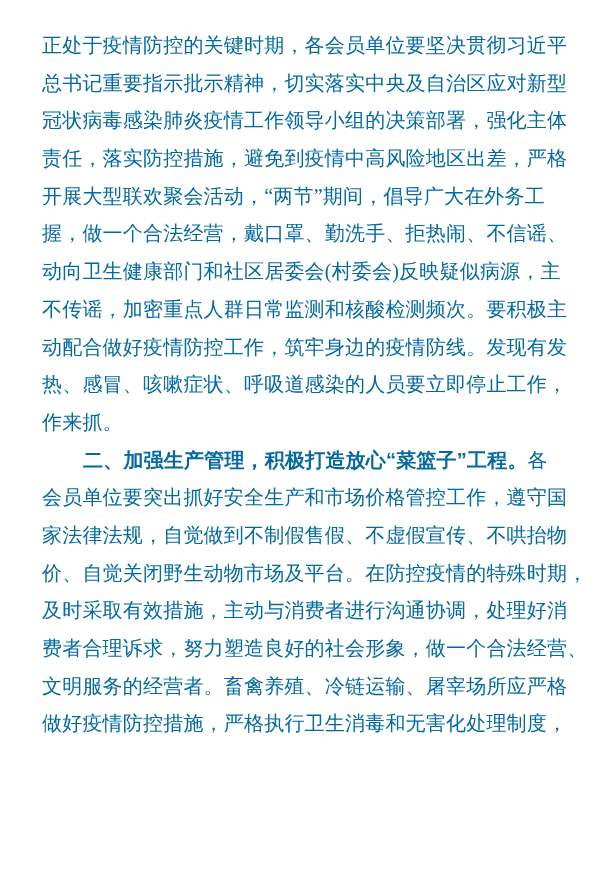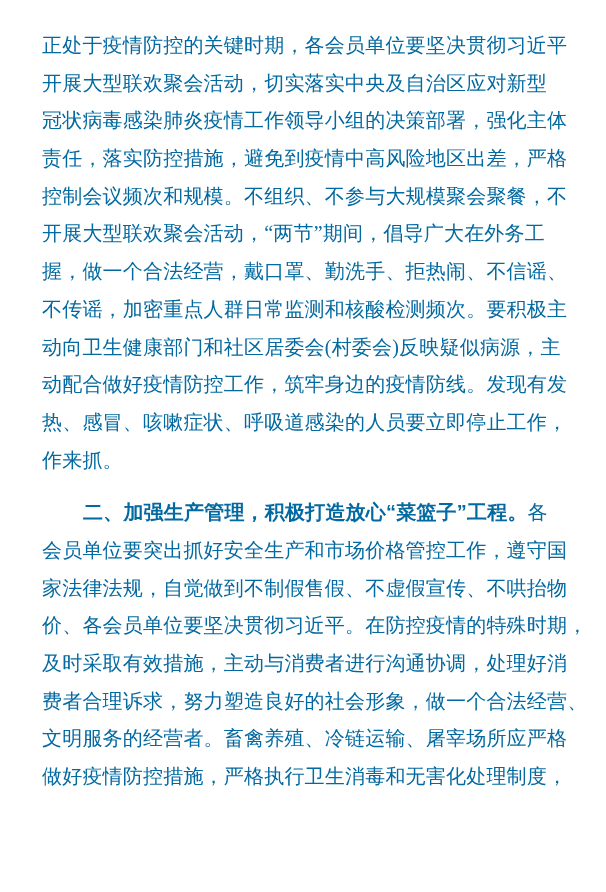--- a/index.html
+++ b/index.html
@@ -27,58 +27,56 @@
   .line {
     font-family: "Liberation Serif", "DejaVu Serif", serif;
     font-size: 20px;
     color: #0369a1;
     height: 37.7px;
     line-height: 37.7px;
     letter-spacing: 0.2px;
     white-space: nowrap;
   }
   .para-2 {
-    margin-top: 15px;
   }
   .indent {
     text-indent: 41px;
   }
   .heading-bold {
     font-weight: bold;
     font-family: "Liberation Sans", "DejaVu Sans", sans-serif;
   }
 </style>
 </head>
 <body>
 
 <div class="page">
   <div class="content">
 
     <div class="para para-1">
       <div class="line">正处于疫情防控的关键时期，各会员单位要坚决贯彻习近平</div>
-      <div class="line">开展大型联欢聚会活动，切实落实中央及自治区应对新型</div>
+      <div class="line">总书记重要指示批示精神，切实落实中央及自治区应对新型</div>
       <div class="line">冠状病毒感染肺炎疫情工作领导小组的决策部署，强化主体</div>
       <div class="line">责任，落实防控措施，避免到疫情中高风险地区出差，严格</div>
-      <div class="line">控制会议频次和规模。不组织、不参与大规模聚会聚餐，不</div>
       <div class="line">开展大型联欢聚会活动，“两节”期间，倡导广大在外务工</div>
       <div class="line">握，做一个合法经营，戴口罩、勤洗手、拒热闹、不信谣、</div>
+      <div class="line">动向卫生健康部门和社区居委会(村委会)反映疑似病源，主</div>
       <div class="line">不传谣，加密重点人群日常监测和核酸检测频次。要积极主</div>
-      <div class="line">动向卫生健康部门和社区居委会(村委会)反映疑似病源，主</div>
       <div class="line">动配合做好疫情防控工作，筑牢身边的疫情防线。发现有发</div>
       <div class="line">热、感冒、咳嗽症状、呼吸道感染的人员要立即停止工作，</div>
       <div class="line">作来抓。</div>
     </div>
 
     <div class="para para-2">
       <div class="line indent">
         <span class="heading-bold">二、加强生产管理，积极打造放心“菜篮子”工程。</span><span>各</span>
       </div>
       <div class="line">会员单位要突出抓好安全生产和市场价格管控工作，遵守国</div>
       <div class="line">家法律法规，自觉做到不制假售假、不虚假宣传、不哄抬物</div>
-      <div class="line">价、各会员单位要坚决贯彻习近平。在防控疫情的特殊时期，</div>
+      <div class="line">价、自觉关闭野生动物市场及平台。在防控疫情的特殊时期，</div>
       <div class="line">及时采取有效措施，主动与消费者进行沟通协调，处理好消</div>
       <div class="line">费者合理诉求，努力塑造良好的社会形象，做一个合法经营、</div>
       <div class="line">文明服务的经营者。畜禽养殖、冷链运输、屠宰场所应严格</div>
       <div class="line">做好疫情防控措施，严格执行卫生消毒和无害化处理制度，</div>
     </div>
 
   </div>
 </div>
 
 </body></html>

